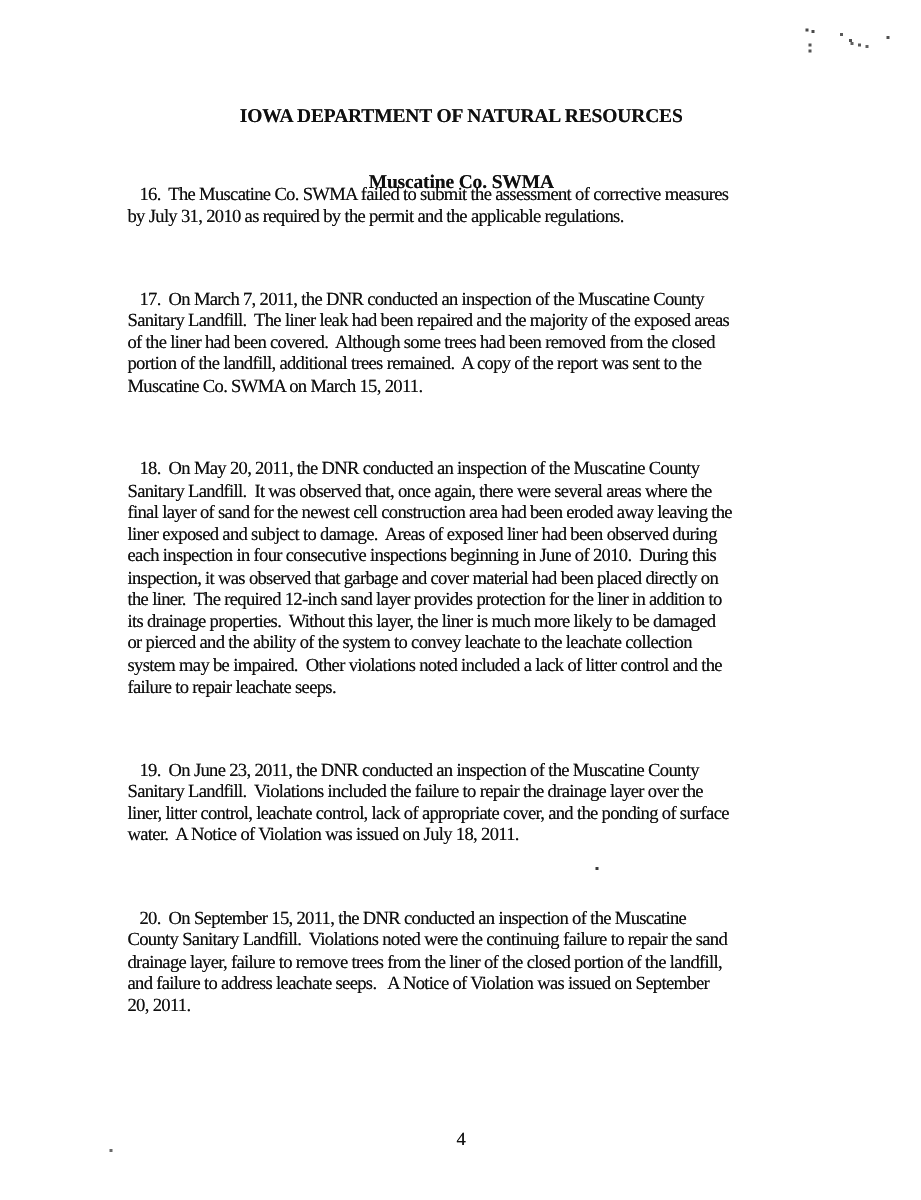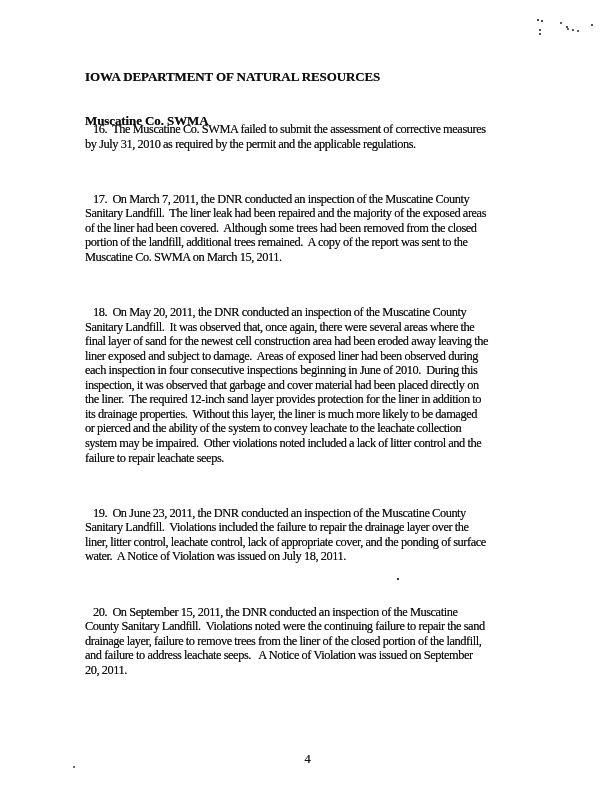--- a/index.html
+++ b/index.html
@@ -19,21 +19,21 @@
   
   .ink {
     filter: blur(0.25px) contrast(1.05);
     text-shadow: 0 0 0.35px rgba(20,20,20,0.65);
   }
   .doc-header {
     position: absolute;
     top: 40px;
     left: 85px;
     width: 445px;
-    text-align: left;
+    text-align: center;
     font-weight: bold;
     font-size: 13px;
     line-height: 14.8px;
     letter-spacing: -0.1px;
     white-space: pre;
   }
   .doc-body {
     position: absolute;
     top: 93px;
     left: 85px;

